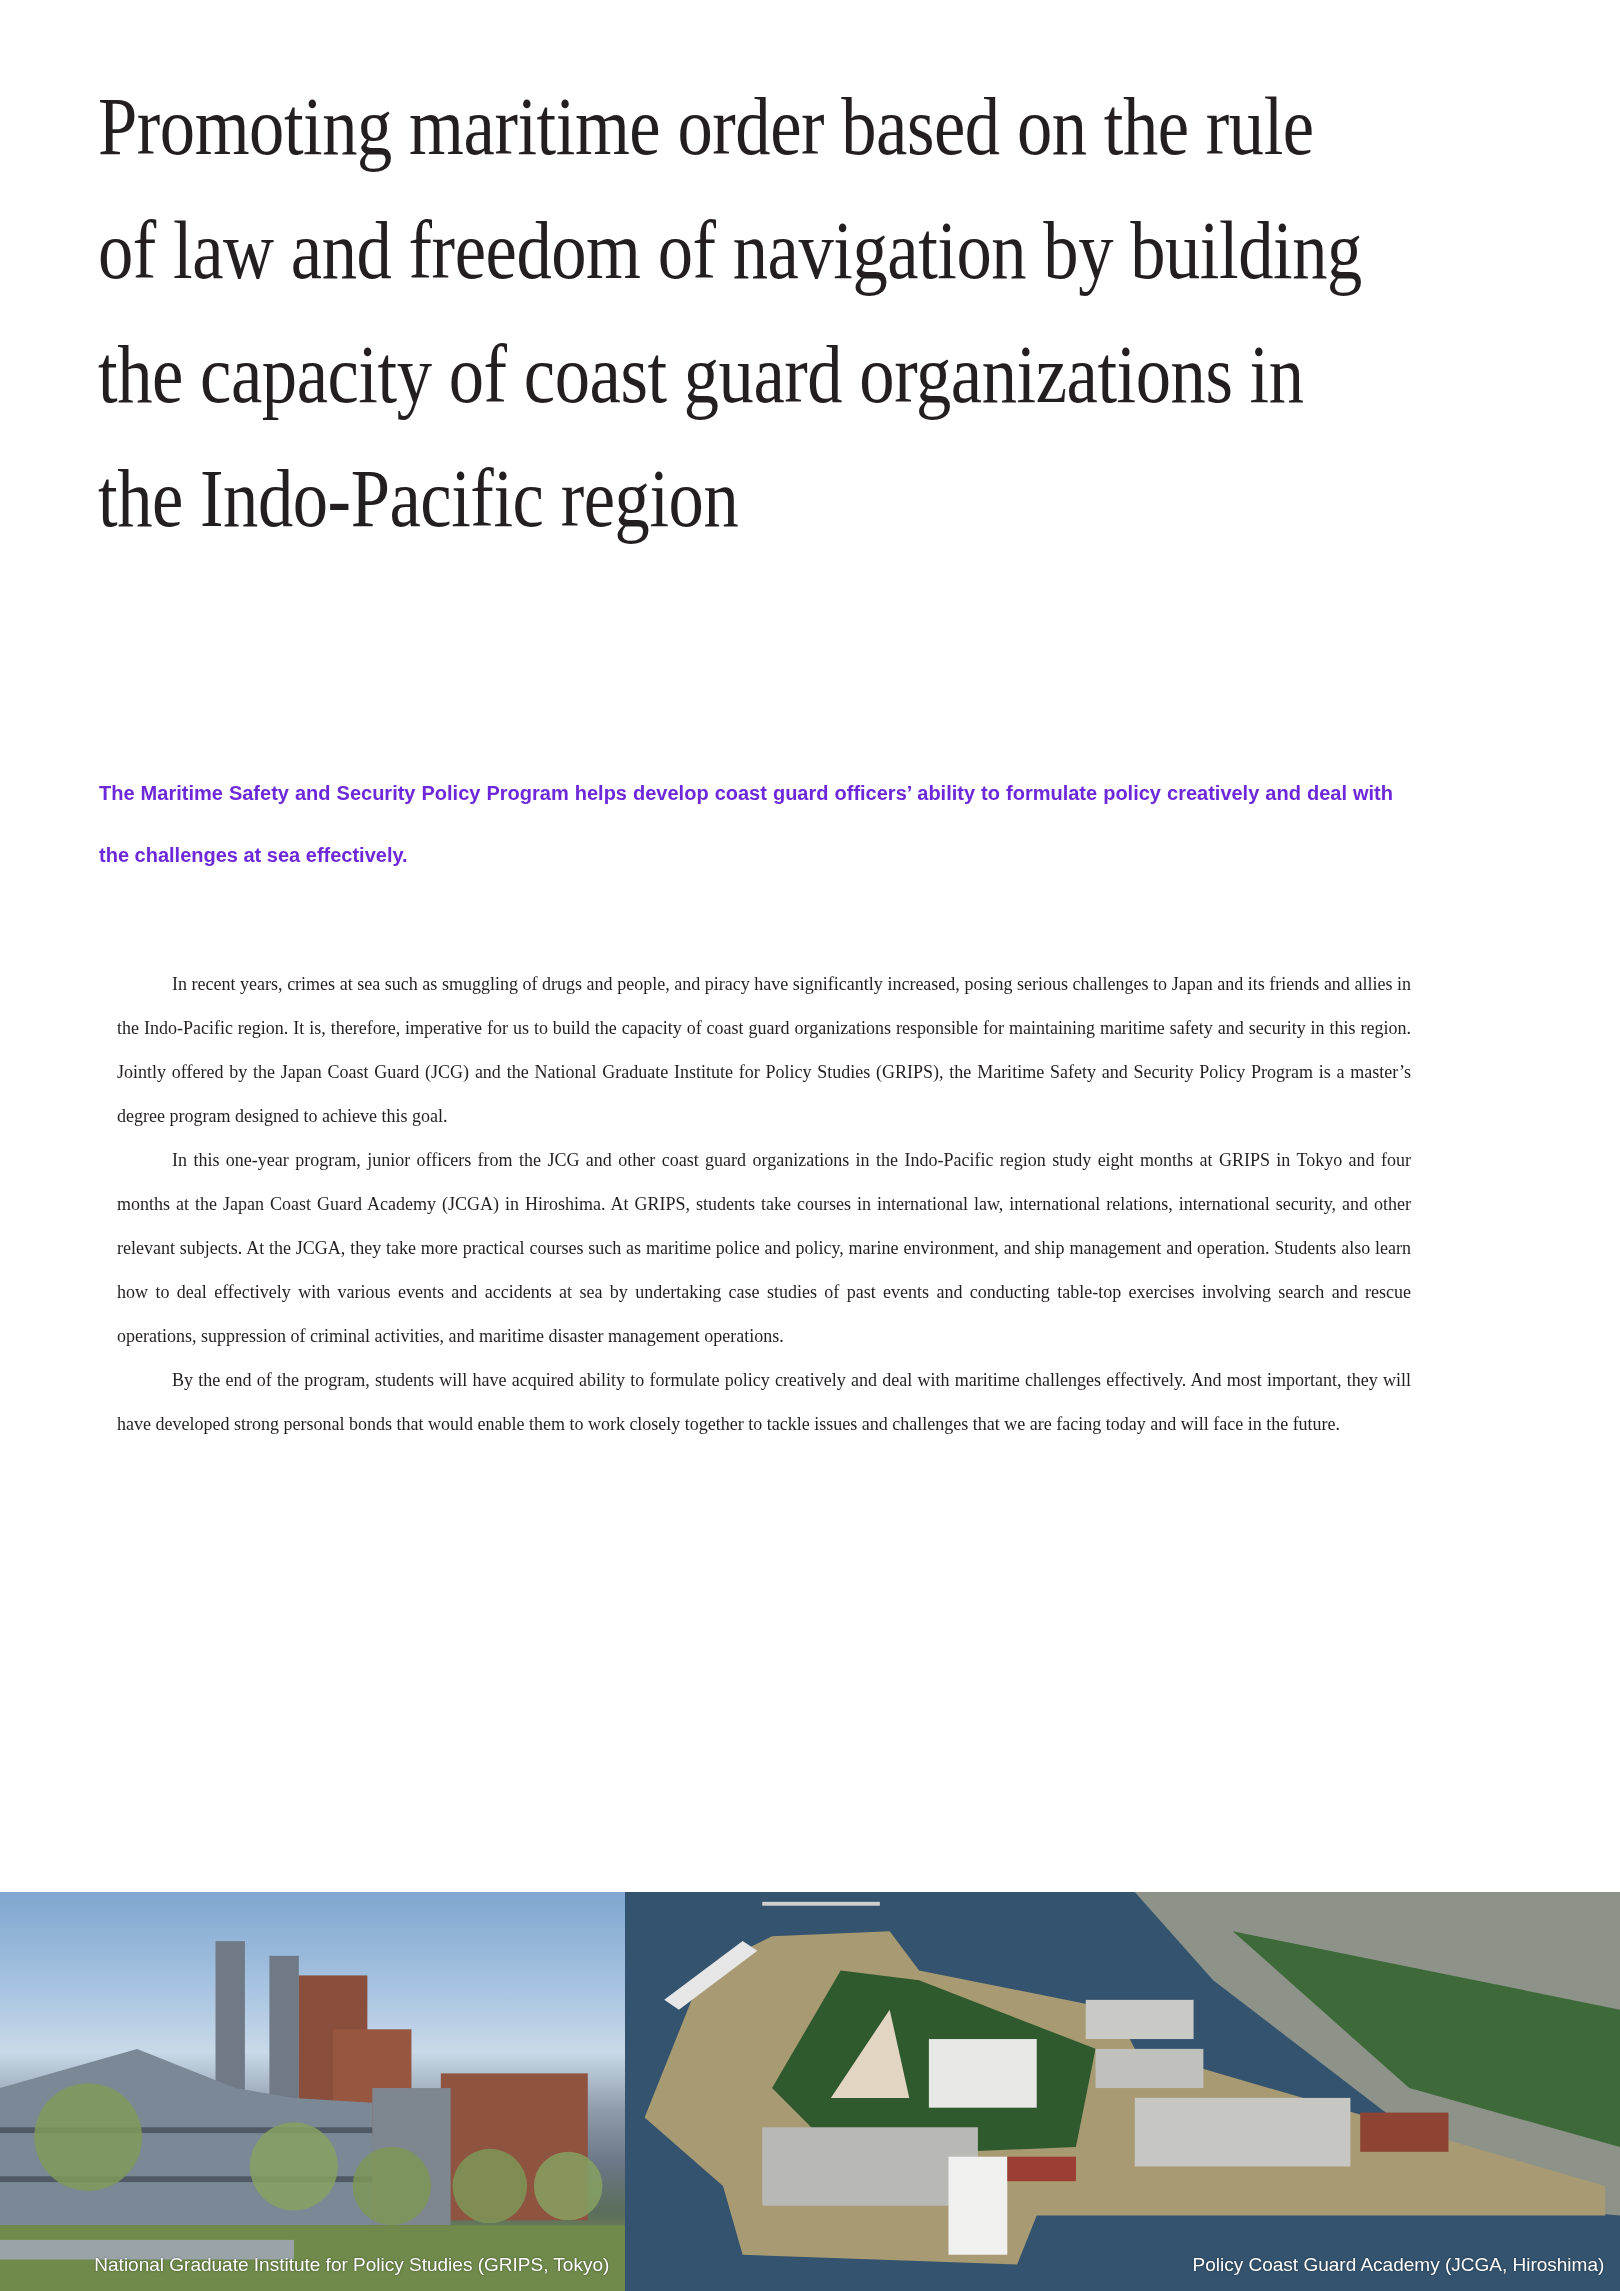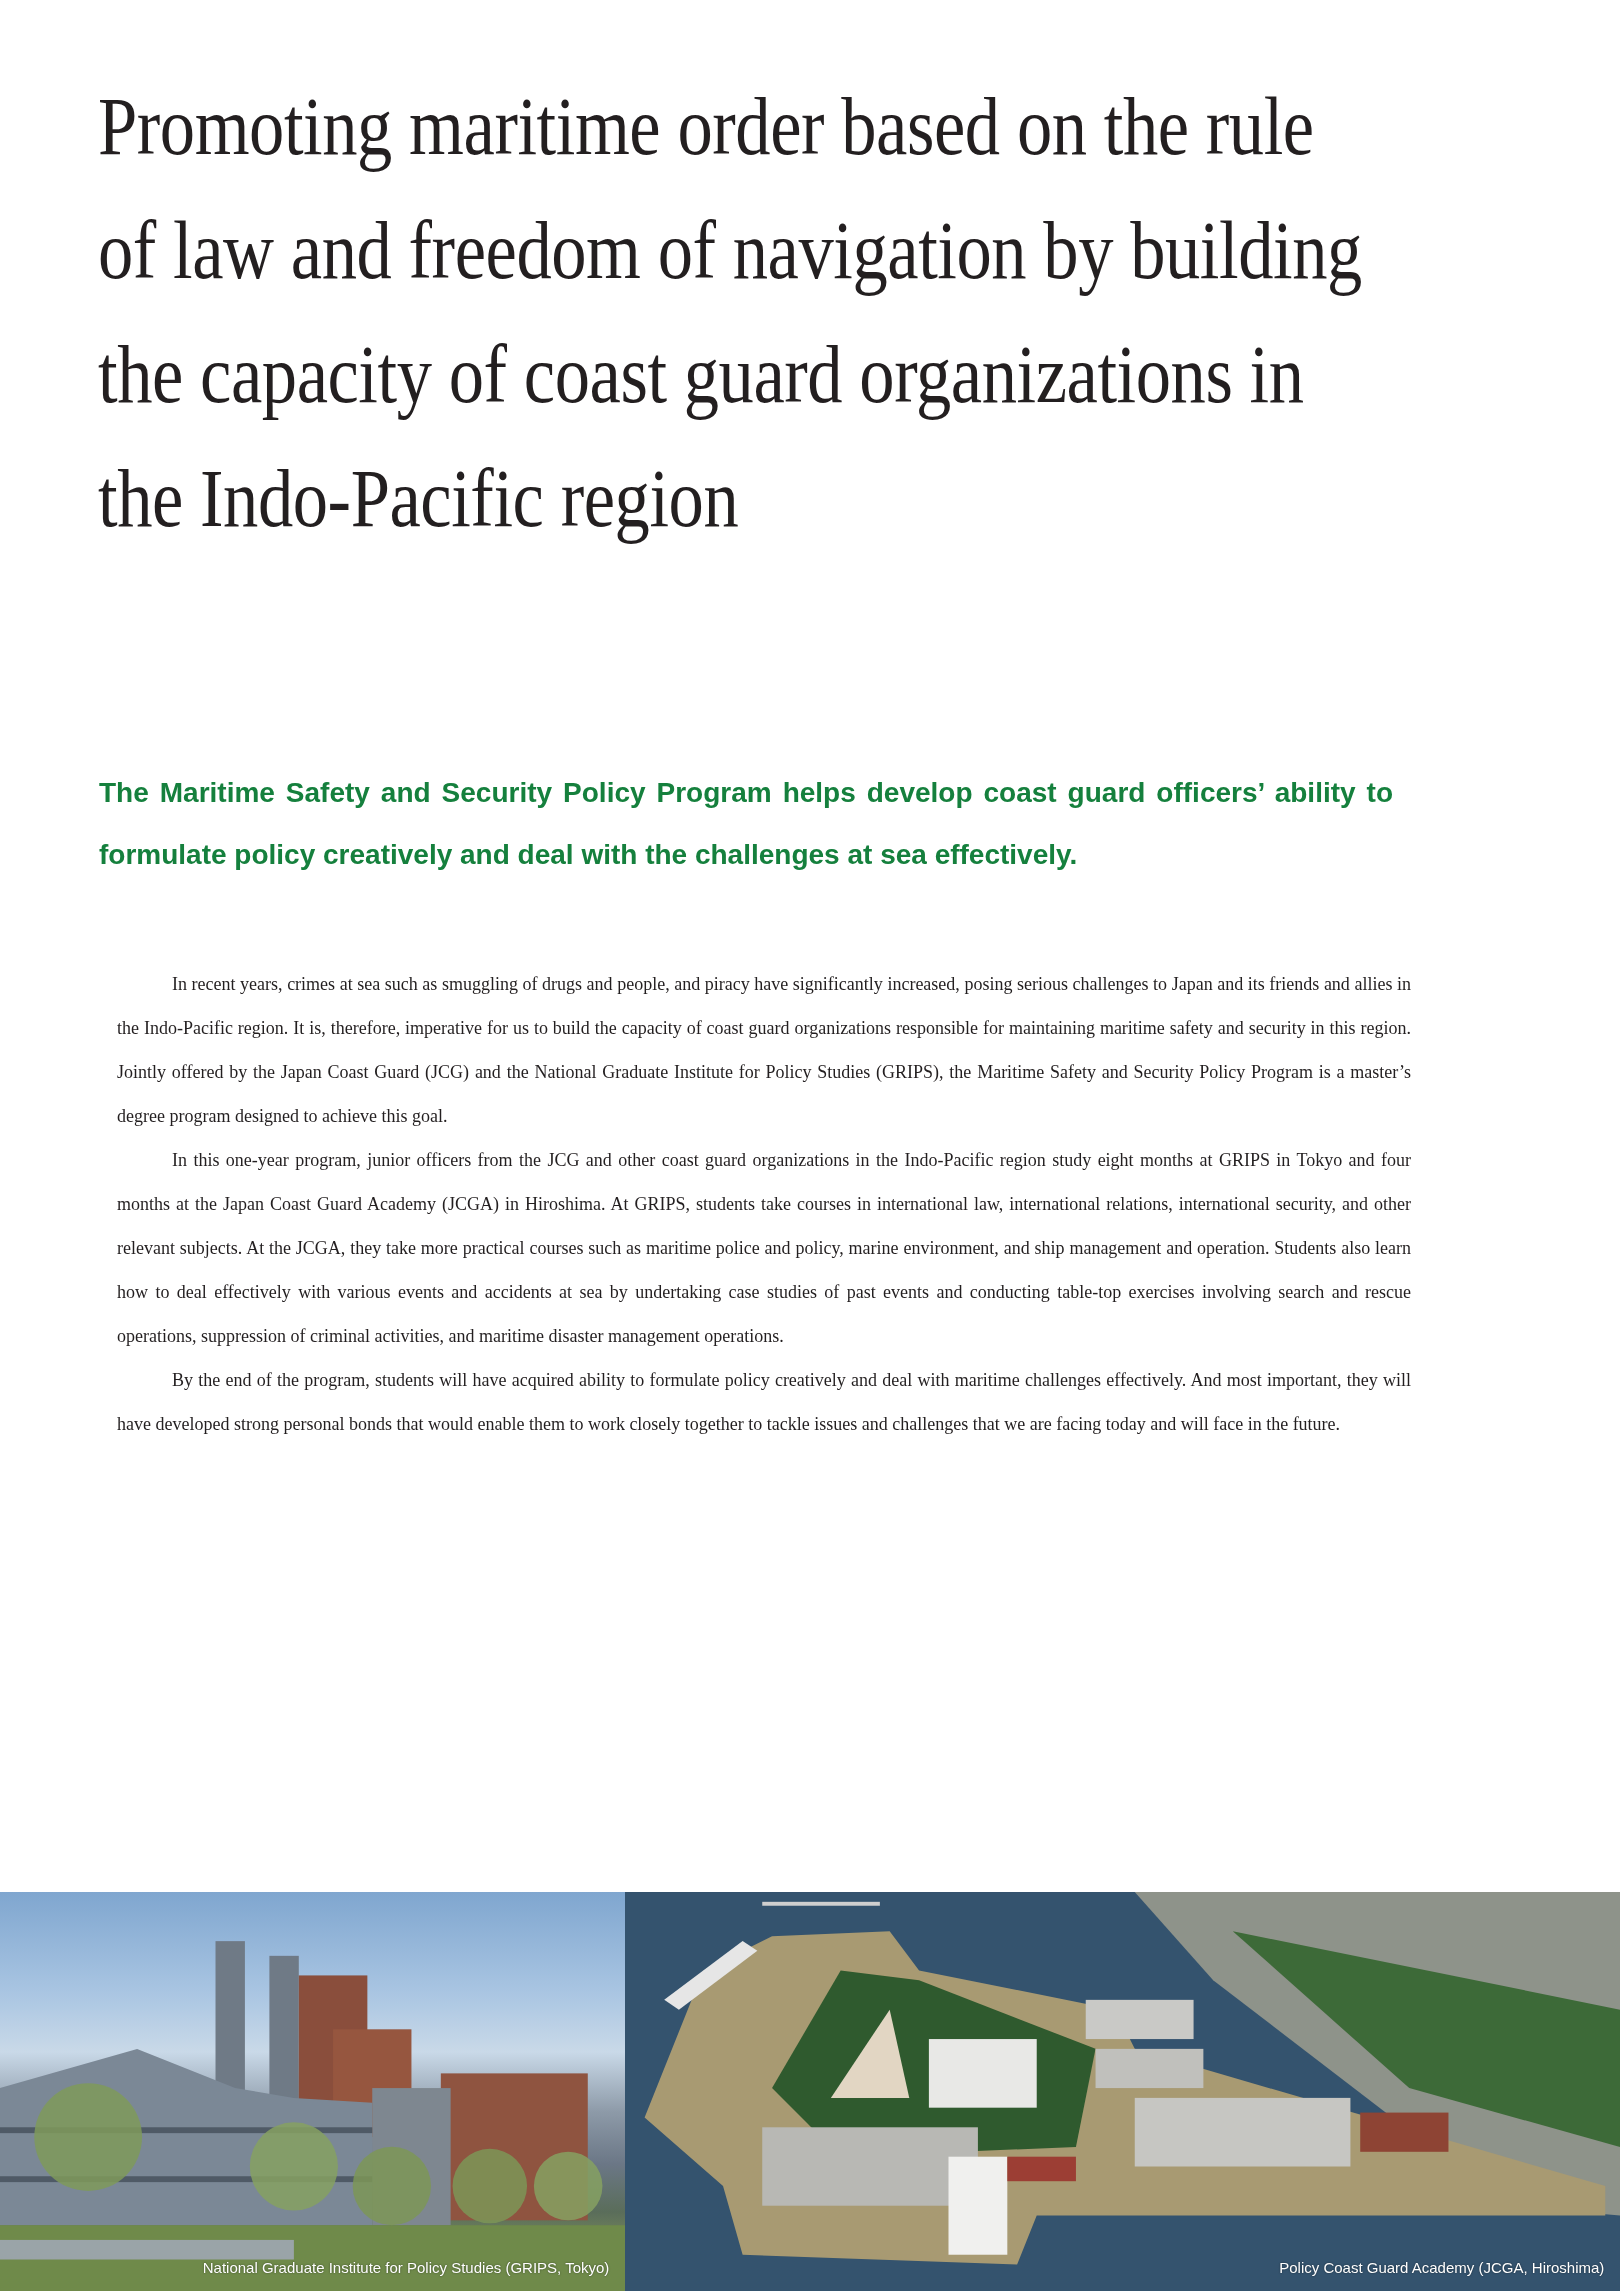--- a/index.html
+++ b/index.html
@@ -8,38 +8,38 @@
       position: absolute; left: 98px; top: 65px; width: 1451px;
       font-family: "Liberation Serif", "DejaVu Serif", serif;
       font-size: 82px; line-height: 124px; font-weight: normal;
       transform: scaleX(0.86); transform-origin: left top;
       margin: 0; letter-spacing: -0.5px;
     }
     .title span { display: block; white-space: nowrap; }
     .lead {
       position: absolute; left: 99px; top: 762px; width: 1294px;
       font-family: "Liberation Sans", sans-serif; font-weight: bold;
-      font-size: 28px; line-height: 62px; margin: 0; color: #15803d;
+      font-size: 20px; line-height: 62px; margin: 0; color: #6d28d9;
       text-align: justify;
     }
     .body {
       position: absolute; left: 99px; top: 944px; width: 1294px;
       font-family: Liberation Serif, serif;
       font-size: 18px; line-height: 44px; margin: 18px; color: #231f20;
     }
     .body p { margin: 0; text-indent: 55px; text-align: justify; }
     .photos { position: absolute; left: 0; top: 1892px; width: 1620px; height: 400px; }
     .photo { position: absolute; top: 0; height: 400px; overflow: hidden; }
     .photo-left { left: 0; width: 625px;
       background: linear-gradient(180deg, #7fa6cf 0%, #a9c5e2 25%, #c9d9e8 40%, #8d9aa8 55%, #6b7786 68%, #5a6d5a 80%, #7d8f5c 90%, #627a3e 100%); }
     .photo-right { left: 625px; width: 995px;
       background: linear-gradient(160deg, #2f4a63 0%, #3b5a74 18%, #8a8c74 30%, #5d7448 45%, #9a9a90 58%, #3f5f3a 70%, #3a5670 85%, #2e4a66 100%); }
     .caption {
       position: absolute; bottom: 15.7px; right: 15.7px;
-      font-family: "Liberation Sans", sans-serif; font-size: 15px; color: #ffffff;
+      font-family: "Liberation Sans", sans-serif; font-size: 19px; color: #ffffff;
       white-space: nowrap; text-shadow: 0 0 2px rgba(0,0,0,0.5);
     }
   </style>
 </head>
 <body>
 
 <h1 class="title">
   <span>Promoting maritime order based on the rule</span>
   <span>of law and freedom of navigation by building</span>
   <span>the capacity of coast guard organizations in</span>

